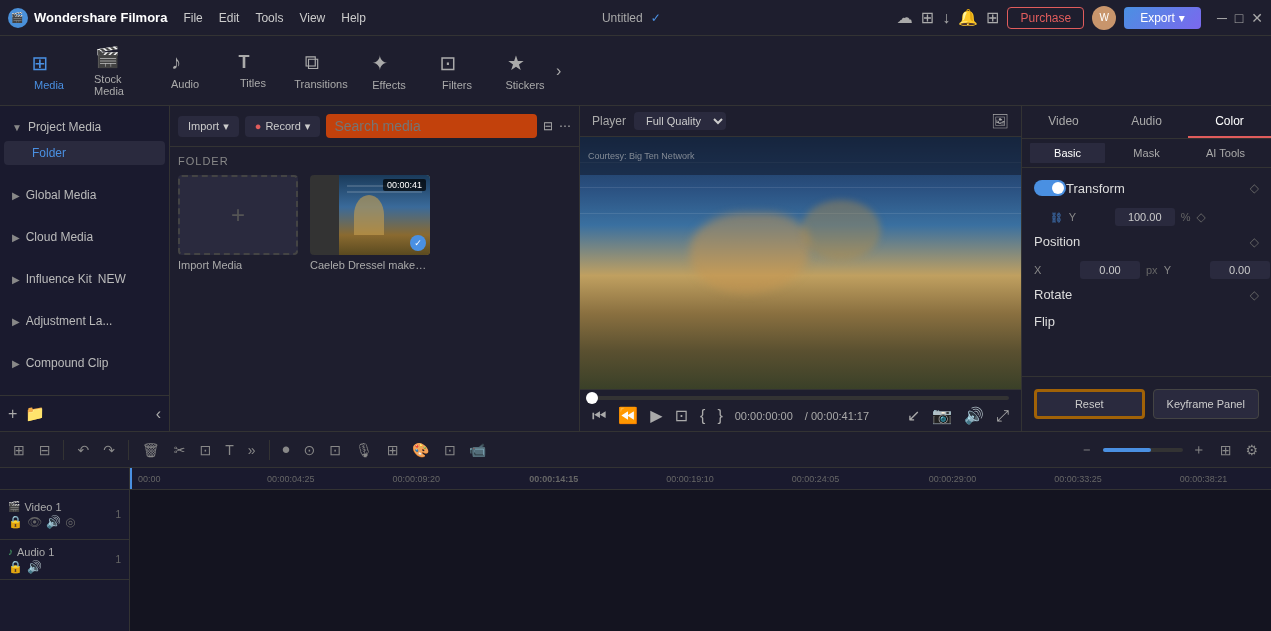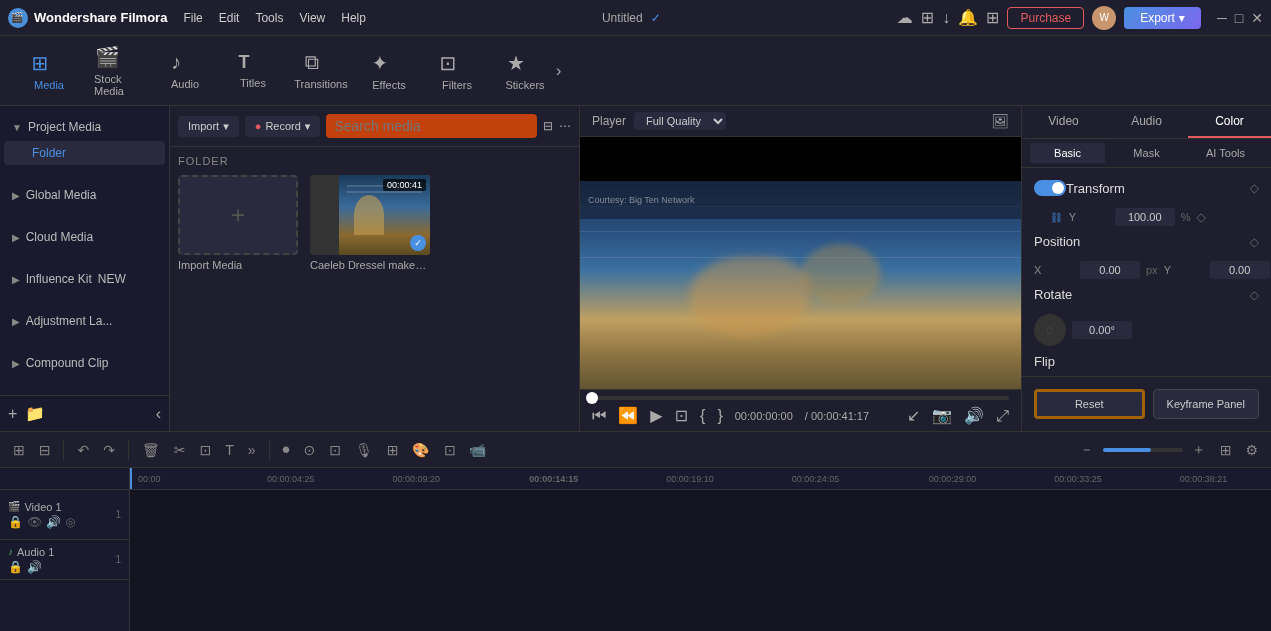--- a/index.html
+++ b/index.html
@@ -299,21 +299,21 @@
         <option>1/2 Quality</option>
         <option>1/4 Quality</option>
       </select>
       <div class="player-tools">
         <span style="color:#aaa;font-size:14px;">🖼</span>
       </div>
     </div>
     <div id="player-video">
       <div class="video-placeholder">
 
-        <div style="width:100%;height:100%;background:linear-gradient(180deg,#1a3050 0%,#2a5080 20%,#3a70a0 35%,#c0a060 55%,#8a7040 70%,#5a5030 85%,#3a4028 100%);position:relative;margin-top:44px;">
+        <div style="width:100%;height:100%;background:linear-gradient(180deg,#1a3050 0%,#2a5080 20%,#3a70a0 35%,#c0a060 55%,#8a7040 70%,#5a5030 85%,#3a4028 100%);position:relative;">
 
           <div style="position:absolute;top:10%;left:0;right:0;height:1px;background:rgba(255,255,255,0.1);"></div>
           <div style="position:absolute;top:20%;left:0;right:0;height:1px;background:rgba(255,255,255,0.1);"></div>
           <div style="position:absolute;top:30%;left:0;right:0;height:1px;background:rgba(255,255,255,0.1);"></div>
 
           <div style="position:absolute;top:30%;left:25%;width:120px;height:80px;background:rgba(200,150,80,0.5);border-radius:50% 40% 60% 50%;filter:blur(4px);"></div>
           <div style="position:absolute;top:25%;left:50%;width:80px;height:60px;background:rgba(180,140,70,0.4);border-radius:50%;filter:blur(3px);"></div>
 
           <div style="position:absolute;top:0;left:0;right:0;height:15%;background:rgba(20,30,50,0.6);display:flex;align-items:center;padding:4px 8px;">
             <span style="color:rgba(200,200,200,0.6);font-size:9px;">Courtesy: Big Ten Network</span>
@@ -394,24 +394,20 @@
         <input class="prop-value" type="text" value="0.00" style="">
         <span class="prop-unit">px</span>
         <span class="prop-label">Y</span>
         <input class="prop-value" type="text" value="0.00" style="">
 
       </div>
 
       <div class="section-row">
         <span class="section-title">Rotate</span>
         <span class="reset-diamond">◇</span>
-      </div>
-      <div class="prop-row">
-        <div class="rotate-preview">◌</div>
-        <input class="prop-value" type="text" value="0.00°" style="">
       </div>
 
       <div class="section-row">
         <span class="section-title">Flip</span>
       </div>
 
     </div>
     <div class="bottom-btns">
       <button class="reset-btn">Reset</button>
       <button class="keyframe-btn">Keyframe Panel</button>

